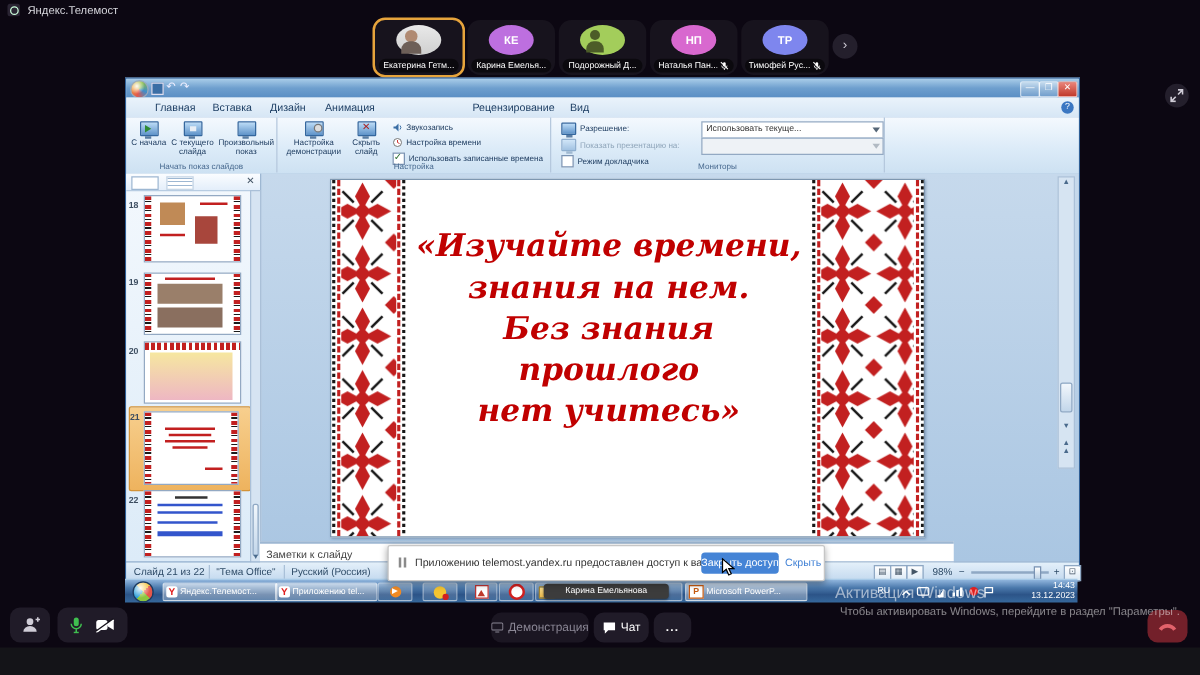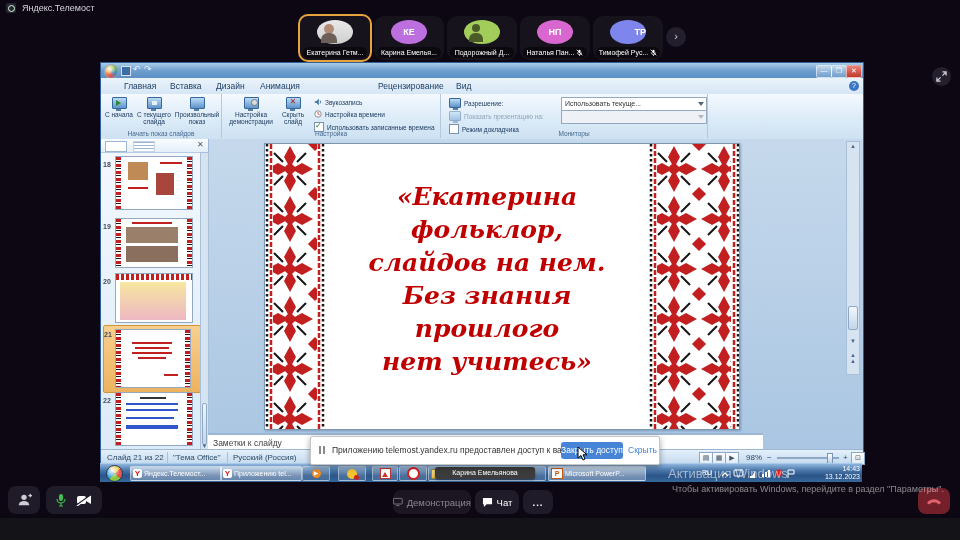--- a/index.html
+++ b/index.html
@@ -180,21 +180,21 @@
     <div class="nm">
         <span>Наталья Пан...</span>
       <svg width="7" height="7" viewBox="0 0 10 10">
         <rect x="3.5" y="1" width="3" height="5" rx="1.5" fill="#fff"></rect>
           <path d="M2 5 a3 3 0 0 0 6 0 M5 8 v2" stroke="#fff" stroke-width="1" fill="none"></path>
         <line x1="1" y1="1" x2="9" y2="9" stroke="#fff" stroke-width="1.2"></line>
         </svg>
     </div>
   </div>
   <div class="tile" style="left:593px;">
-    <div class="av" style="background:#7e86ee;text-align:right;">ТР</div>
+    <div class="av" style="background:#7e86ee;">ТР</div>
     <div class="nm">
         <span>Тимофей Рус...</span>
       <svg width="7" height="7" viewBox="0 0 10 10">
         <rect x="3.5" y="1" width="3" height="5" rx="1.5" fill="#fff"></rect>
           <path d="M2 5 a3 3 0 0 0 6 0 M5 8 v2" stroke="#fff" stroke-width="1" fill="none"></path>
         <line x1="1" y1="1" x2="9" y2="9" stroke="#fff" stroke-width="1.2"></line>
         </svg>
     </div>
   </div>
   <div class="circbtn" style="left:666px;top:27px;width:20px;height:20px;font-size:11px;line-height:19px;">›</div>
@@ -381,22 +381,22 @@
           <line x1="58" y1="0" x2="58" y2="285" stroke="#161616" stroke-width="2.5" stroke-dasharray="2.5 2.5"></line>
         </svg>
         <svg class="abs" style="right:0;top:0;" width="90" height="285">
           <rect x="8" y="0" width="74" height="285" fill="url(#folk)"></rect>
           <line x1="2" y1="0" x2="2" y2="285" stroke="#161616" stroke-width="2.5" stroke-dasharray="2.5 2.5"></line>
           <line x1="6" y1="0" x2="6" y2="285" stroke="#c22020" stroke-width="2.5" stroke-dasharray="5 2"></line>
           <line x1="85" y1="0" x2="85" y2="285" stroke="#c22020" stroke-width="2.5" stroke-dasharray="5 2"></line>
           <line x1="89" y1="0" x2="89" y2="285" stroke="#161616" stroke-width="2.5" stroke-dasharray="2.5 2.5"></line>
         </svg>
         <div class="slidetext">
-          <div>«Екатерина фольклор,</div>
-          <div>слайдов на нем.</div>
+          <div>«Изучайте времени,</div>
+          <div>знания на нем.</div>
           <div>Без знания прошлого</div>
           <div>нет  учитесь»</div>
         </div>
       </div>
 
       <div class="sbar" style="left:745px;top:2px;width:12px;height:232px;">
         <div class="sarr" style="top:1px;">▲</div>
         <div class="sthumb" style="top:164px;height:22px;"></div>
         <div class="sarr" style="top:196px;">▼</div>
         <div class="sarr" style="top:210px;">▲<br>▲</div>

